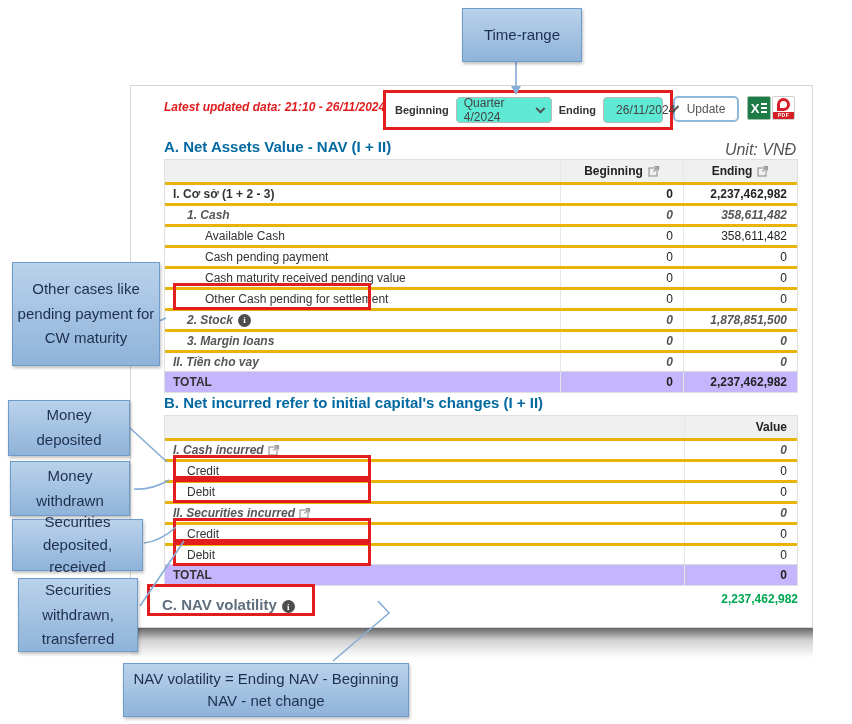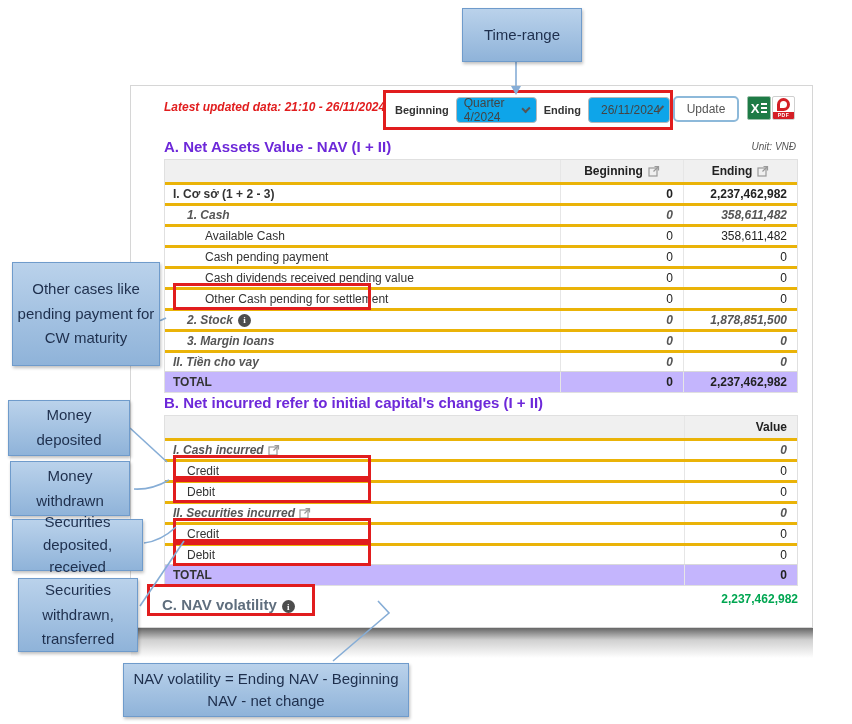--- a/index.html
+++ b/index.html
@@ -11,41 +11,41 @@
   #panel { left:130px; top:85px; width:683px; height:543px; background:#fff;
            border:1px solid #d6d6d6; position:absolute; z-index:1; }
   #panel-shadow { left:131px; top:628px; width:682px; height:30px; z-index:0;
     background:linear-gradient(to bottom, rgba(75,75,75,.85), rgba(120,120,120,.35) 40%, rgba(255,255,255,0)); }
 
   .updated { left:33px; top:14px; color:#e11d1e; font-size:12px; font-weight:bold; font-style:italic; }
 
   .red-frame { border:3px solid #e11d1e; position:absolute; z-index:6; pointer-events:none; }
   #timebox { left:252px; top:4px; width:290px; height:40px; display:flex; align-items:center; gap:7px; padding-left:9px; pointer-events:auto; }
   .ctl-label { font-size:11px; font-weight:bold; color:#333; }
-  .select { height:26px; background:#0ea5e9; border:1px solid #b9b9b9; border-radius:4px;
+  .select { height:26px; background:#5eead4; border:1px solid #b9b9b9; border-radius:4px;
             display:flex; align-items:center; justify-content:space-between; padding:0 7px; font-size:12px; color:#444; }
-  .sel1 { width:96px; } .sel2 { width:82px;padding-left:12px; }
+  .sel1 { width:96px; } .sel2 { width:60px;padding-left:12px; }
   .chev { width:7px; height:7px; border-right:2px solid #555; border-bottom:2px solid #555;
           transform:rotate(45deg); margin-top:-4px; }
   #update-btn { left:542px; top:10px; width:66px; height:26px; background:#fff; border:2px solid #8db9da;
                 border-radius:5px; font-size:12px; color:#555; display:flex; align-items:center; justify-content:center; cursor:pointer; }
   .xlicon { left:616px; top:10px; width:24px; height:24px; background:#1e7b46; border:1px solid #9bbfa9; border-radius:2px;
             display:flex; align-items:center; justify-content:center; gap:2px; }
   .xlicon .x { color:#fff; font-weight:bold; font-size:13px; }
   .xlicon .bars { display:flex; flex-direction:column; gap:2px; }
   .xlicon .bars i { display:block; width:6px; height:2px; background:#fff; }
   .pdficon { left:641px; top:10px; width:23px; height:24px; background:#fff; border:1px solid #cfcfcf; border-radius:2px;
              display:flex; flex-direction:column; align-items:center; justify-content:flex-end; overflow:hidden; }
   .pdficon .swirl { width:13px; height:13px; border:3px solid #d41f26; border-radius:50% 50% 50% 0; margin-bottom:1px; }
   .pdficon .band { width:100%; height:7px; background:#d41f26; color:#fff; font-size:5px; font-weight:bold;
                    text-align:center; line-height:7px; letter-spacing:.5px; }
 
   
-  .sec-title { font-size:15px; font-weight:bold; color:#6d28d9; }
-  .unit { font-style:italic; font-size:10px; color:#555; }
+  .sec-title { font-size:15px; font-weight:bold; color:#0369a1; }
+  .unit { font-style:italic; font-size:16px; color:#555; }
 
   
   .tbl { position:absolute; width:634px; border:1px solid #e0e0e0; background:#fff; font-size:12px; }
   .tr { display:flex; height:21px; border-top:3px solid #eab308; align-items:center; }
   .tr.head { height:22px; background:#f0f0f0; border-top:none; font-weight:bold; color:#444; }
   .td { height:100%; display:flex; align-items:center; }
   .c-label { flex:1 1 auto; padding-left:8px; color:#333; }
   .c-num { width:123px; justify-content:flex-end; padding-right:10px; border-left:1px solid #e6e6e6; color:#222; }
   .c-num2 { width:114px; justify-content:flex-end; padding-right:10px; border-left:1px solid #e6e6e6; color:#222; }
   .c-val { width:113px; justify-content:flex-end; padding-right:10px; border-left:1px solid #e6e6e6; color:#222; }
@@ -157,21 +157,21 @@
       <div class="td c-label ind2">Available Cash</div>
       <div class="td c-num">0</div>
       <div class="td c-num2">358,611,482</div>
     </div>
     <div class="tr">
       <div class="td c-label ind2">Cash pending payment</div>
       <div class="td c-num">0</div>
       <div class="td c-num2">0</div>
     </div>
     <div class="tr">
-      <div class="td c-label ind2">Cash dividends received pending value</div>
+      <div class="td c-label ind2">Cash maturity received pending value</div>
       <div class="td c-num">0</div>
       <div class="td c-num2">0</div>
     </div>
     <div class="tr">
       <div class="td c-label ind2">Other Cash pending for settlement</div>
       <div class="td c-num">0</div>
       <div class="td c-num2">0</div>
     </div>
     <div class="tr">
       <div class="td c-label row-bi ind1">

